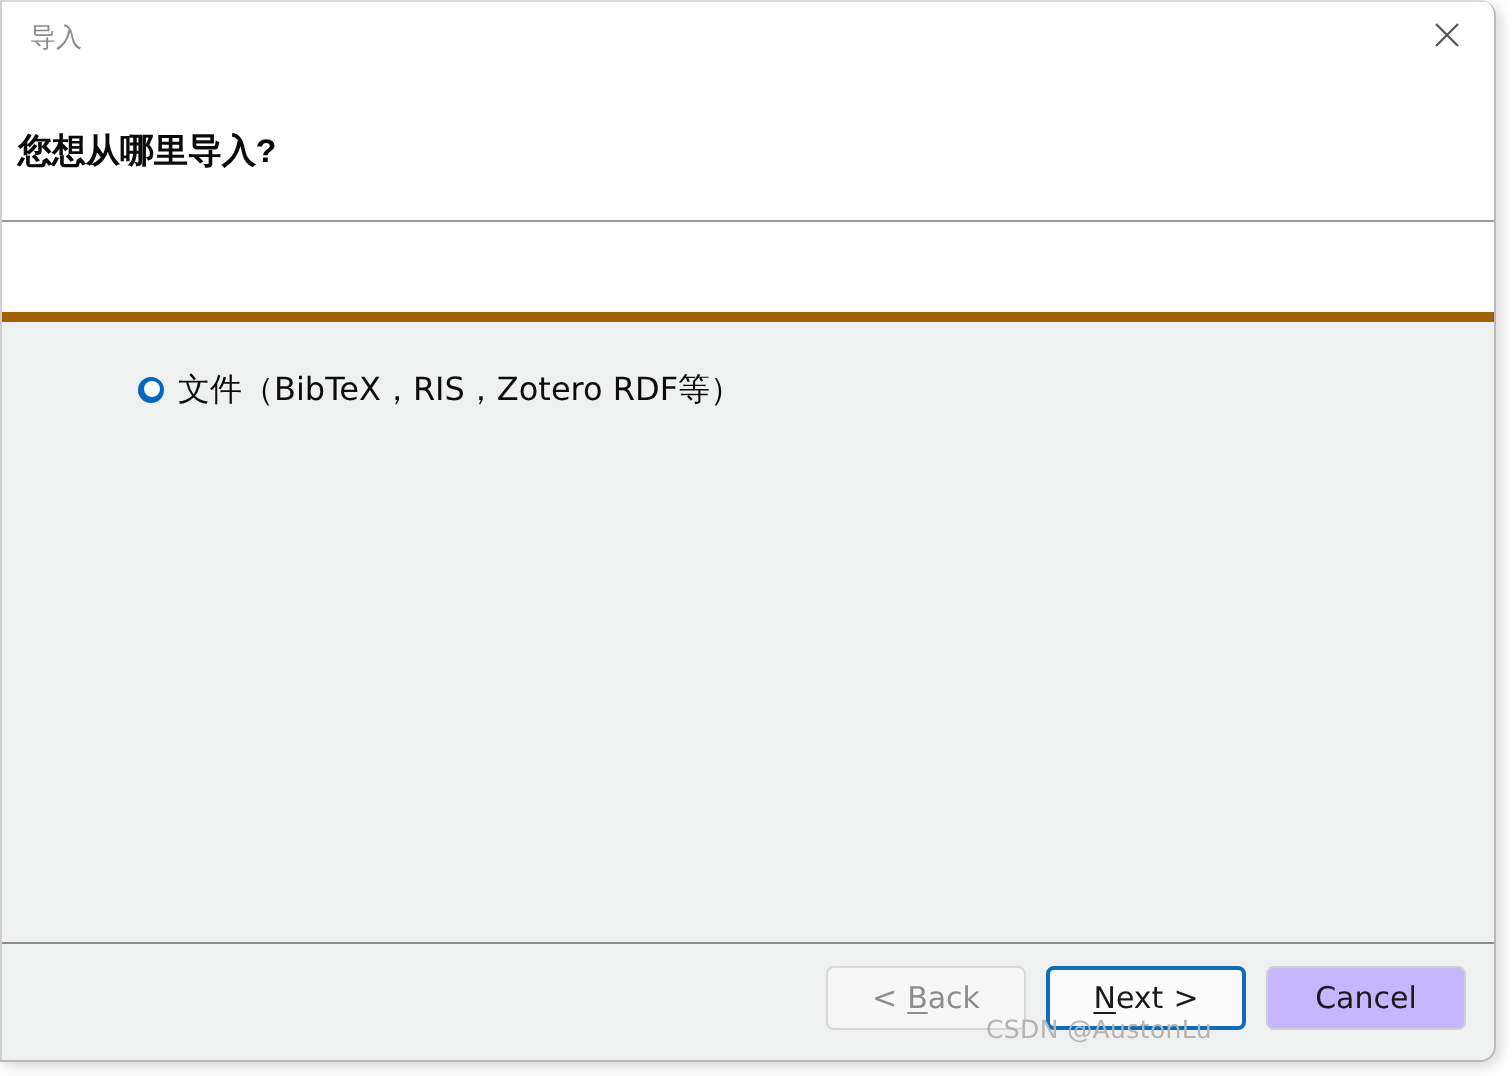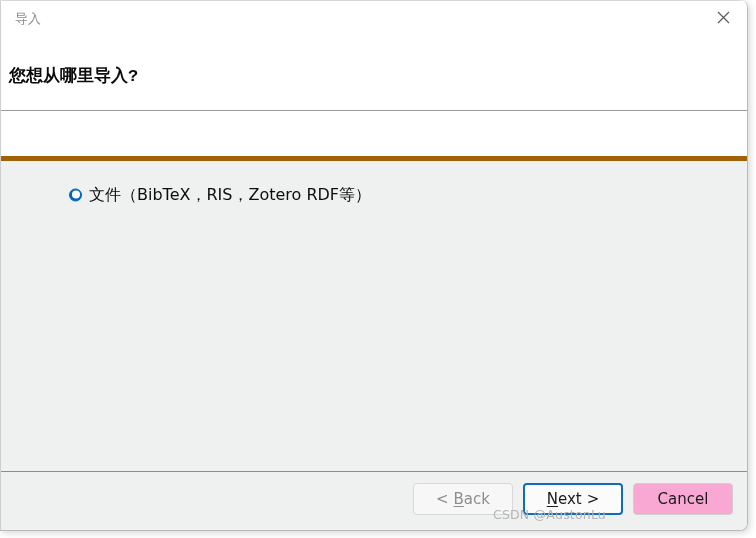--- a/index.html
+++ b/index.html
@@ -219,21 +219,21 @@
     right: 14px;
     top: 11px;
     display: flex;
     gap: 10px;
   }
   .btn {
     width: 100px;
     height: 32px;
     border-radius: 4px;
     border: 1px solid #cfcfcf;
-    background: #f9a8d4;
+    background: #c4b5fd;
     display: flex;
     align-items: center;
     justify-content: center;
     font-size: 15px;
     color: #1a1a1a;
     font-family: "DejaVu Sans", "Liberation Sans", sans-serif;
     box-sizing: border-box;
     cursor: default;
     user-select: none;
     white-space: nowrap;

